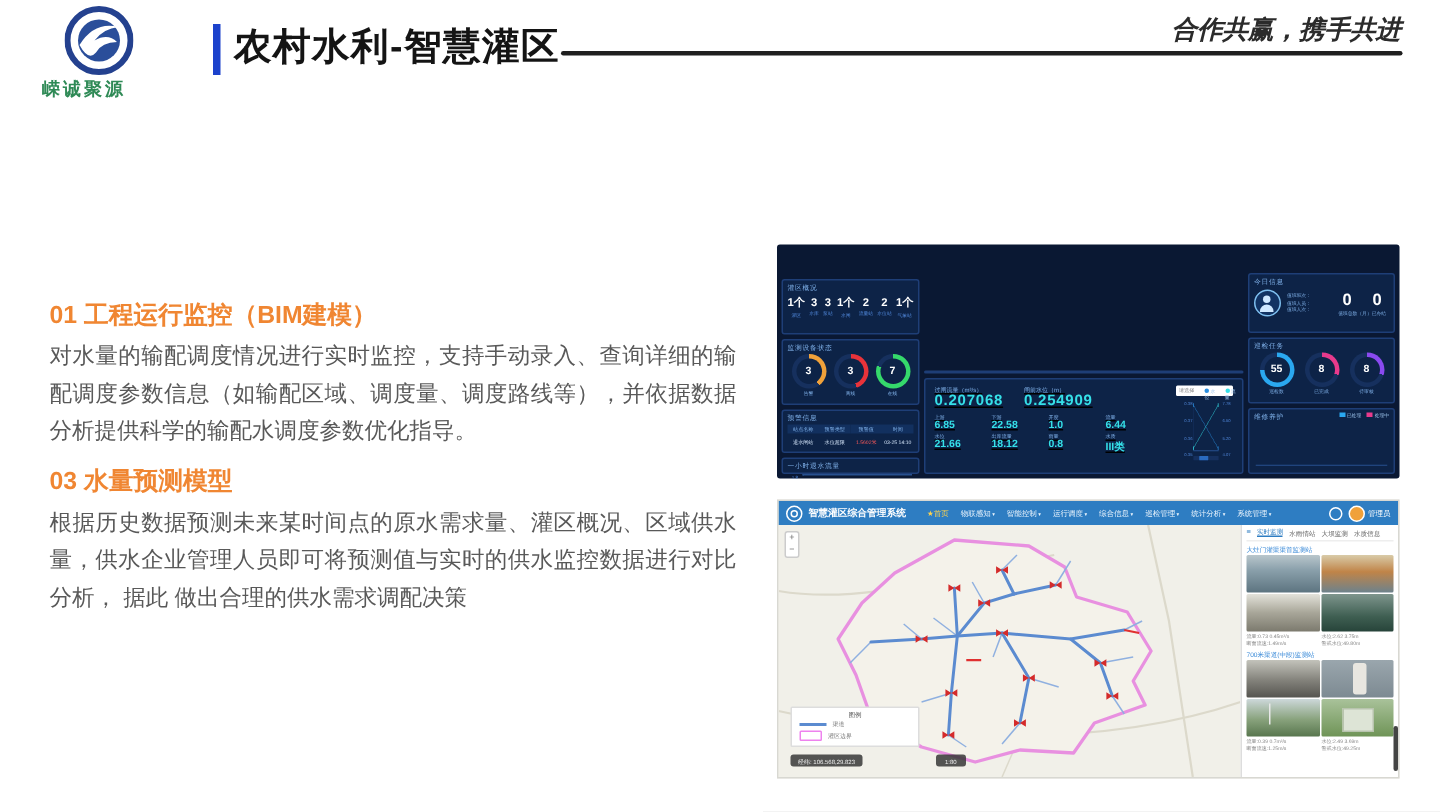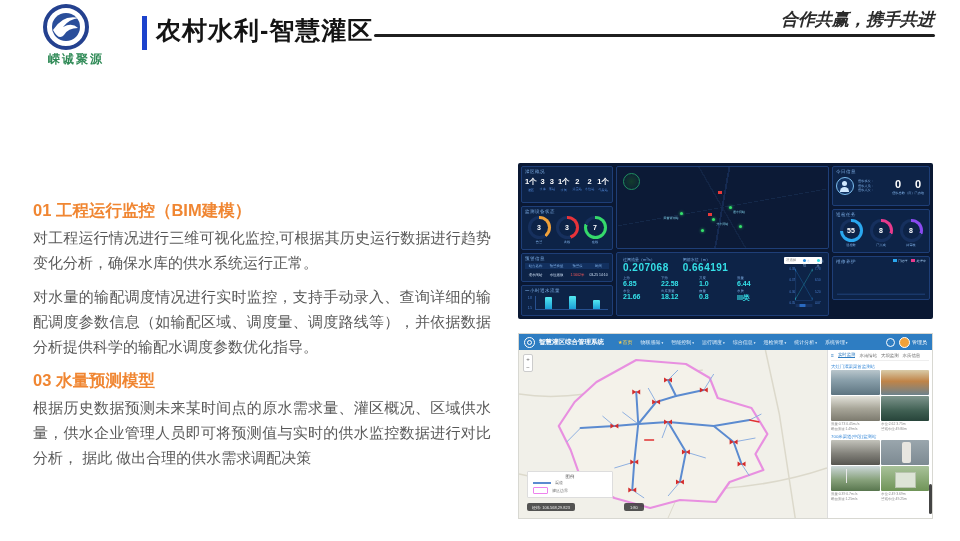--- a/index.html
+++ b/index.html
@@ -1,21 +1,21 @@
 <!DOCTYPE html>
 <html><head>
 <meta charset="utf-8">
 <style>
   html,body{margin:0;padding:0;background:#e9e9e9;}
   .slide{position:relative;width:960px;height:541px;background:#fff;overflow:hidden;
          font-family:"Liberation Sans","DejaVu Sans",sans-serif;}
   .abs{position:absolute;}
 
   
-  .logo{left:28px;top:4px;width:76px;text-align:right;}
+  .logo{left:28px;top:4px;width:76px;text-align:left;}
   .logo svg{display:block;margin:0 auto;}
   .logo-text{font-size:12px;font-weight:bold;color:#2f8a56;letter-spacing:2px;margin-top:1px;}
   .title-bar{left:142px;top:16px;width:5px;height:34px;background:#1c42cc;}
   .page-title{left:156px;top:14px;font-size:25px;font-weight:bold;color:#141414;letter-spacing:1px;}
   .slogan{right:26px;top:8px;font-size:17px;font-style:italic;font-weight:bold;color:#2b2b2b;}
   .hline{left:374px;top:34px;width:561px;height:3px;background:#1f1f1f;border-radius:2px;}
 
   
   .intro{left:33px;top:90px;width:897px;font-size:15.5px;font-weight:bold;color:#471414;
          line-height:25px;text-align:justify;letter-spacing:.4px;}
@@ -29,21 +29,21 @@
   .dash{left:518px;top:163px;width:415px;height:156px;background:#0a1833;display:flex;
         flex-direction:column;border-radius:2px;overflow:hidden;}
   .dash-header{height:17px;position:relative;background:linear-gradient(#10305e,#0a1833);
                flex:0 0 17px;}
   .dash-time{left:4px;top:3px;font-size:8px;font-weight:bold;color:#fff;letter-spacing:.5px;}
   .dash-date{left:46px;top:3px;font-size:3.5px;color:#8fb3d8;line-height:5px;}
   .dash-title{left:50%;top:2px;transform:translateX(-50%);width:168px;height:12px;line-height:12px;
               font-size:7px;color:#a8e4ff;text-align:center;border:1px solid #2f7fe0;
               background:#0b3f86;border-radius:2px;}
   .dash-weather{right:4px;top:2px;font-size:3.5px;color:#8fb3d8;line-height:4.6px;text-align:left;}
-  .dash-body{flex:1;display:flex;gap:3px;padding:3px;min-height:0;}
+  .dash-body{flex:1;display:flex;gap:3px;padding:3px;min-height:0;align-items:flex-end;}
   .dcol-l{width:92px;display:flex;flex-direction:column;gap:3px;}
   .dcol-c{flex:1;display:flex;flex-direction:column;gap:3px;min-width:0;}
   .dcol-r{width:98px;display:flex;flex-direction:column;gap:3px;}
   .dpanel{background:#0d2347;border:1px solid #1e3e77;border-radius:2px;position:relative;
           padding:2px 3px;box-sizing:border-box;}
   .dpanel-title{font-size:4.5px;color:#7fb0e8;letter-spacing:.5px;}
   .stat-row{display:flex;justify-content:space-between;margin-top:3px;}
   .stat{text-align:center;}
   .stat .v{display:block;font-size:7.5px;font-weight:bold;color:#fff;}
   .stat .l{display:block;font-size:3.2px;color:#4f86d8;margin-top:1px;}
@@ -70,21 +70,21 @@
         min-height:0;overflow:hidden;
         background-image:linear-gradient(100deg,transparent 49.5%,#152a52 49.5%,#152a52 50.3%,transparent 50.3%),
                          linear-gradient(170deg,transparent 49.6%,#142849 49.6%,#142849 50.2%,transparent 50.2%),
                          linear-gradient(60deg,transparent 49.6%,#122444 49.6%,#122444 50.2%,transparent 50.2%);}
   .radar{position:absolute;left:3%;top:8%;width:15px;height:15px;border-radius:50%;
          border:1px solid #1f8f5f;background:radial-gradient(#123d2d,#0c1a36);}
   .gdot{position:absolute;width:3px;height:3px;background:#35e06b;border-radius:50%;
         box-shadow:0 0 3px #35e06b;}
   .rmark{position:absolute;width:4px;height:2.5px;background:#e83a3a;}
   .dmap-label{position:absolute;font-size:3px;color:#7fd0e8;white-space:nowrap;}
-  .gate{height:64px;flex:0 0 64px;display:flex;padding-top:4px;}
+  .gate{height:64px;flex:0 0 64px;display:flex;padding-top:4px;text-decoration:underline;}
   .gate-left{width:152px;padding-left:3px;}
   .gate-big{display:flex;gap:14px;}
   .gate-big .lbl{font-size:4px;color:#7fb0e8;}
   .gate-big .val{font-size:10px;font-weight:bold;color:#35e0e8;letter-spacing:.5px;}
   .gate-grid{display:grid;grid-template-columns:repeat(4,1fr);margin-top:3px;row-gap:2px;}
   .gate-cell .lbl{font-size:3.4px;color:#7fb0e8;}
   .gate-cell .val{font-size:7px;font-weight:bold;color:#35e0e8;}
   .gate-right{flex:1;position:relative;}
   .gate-select{position:absolute;right:3px;top:0px;width:34px;height:7px;background:#fff;
                border-radius:1px;font-size:3.4px;color:#888;line-height:7px;padding:0 2px;}
@@ -179,21 +179,20 @@
     <div class="logo-text">嵘诚聚源</div>
   </div>
   <div class="abs title-bar"></div>
   <div class="abs slogan">合作共赢，携手共进</div>
   <div class="abs page-title">农村水利-智慧灌区</div>
   <div class="abs hline"></div>
 
 
   <div class="abs sections">
     <h3 class="sec-title"><span>01</span> <span>工程运行监控（BIM建模）</span></h3>
-    <p class="sec-body">对工程运行情况进行三维可视化监控,可根据其历史运行数据进行趋势变化分析，确保水库的供水系统运行正常。</p>
     <p class="sec-body">对水量的输配调度情况进行实时监控，支持手动录入、查询详细的输配调度参数信息（如输配区域、调度量、调度路线等），并依据数据分析提供科学的输配水调度参数优化指导。</p>
     <h3 class="sec-title"><span>03</span> <span>水量预测模型</span></h3>
     <p class="sec-body">根据历史数据预测未来某时间点的原水需求量、灌区概况、区域供水量，供水企业管理人员即可将预测值与实时的供水监控数据进行对比分析， 据此 做出合理的供水需求调配决策</p>
   </div>
 
   <div class="abs dash">
     <div class="dash-body">
       <div class="dcol-l">
         <div class="dpanel" style="height:37px;flex:0 0 37px;">
           <div class="dpanel-title">灌区概况</div>
@@ -298,21 +297,21 @@
         </div>
         <div class="dpanel gate">
           <div class="gate-left">
             <div class="gate-big">
               <div>
                 <div class="lbl">过闸流量（m³/s）</div>
                 <div class="val">0.207068</div>
               </div>
               <div>
                 <div class="lbl">闸前水位（m）</div>
-                <div class="val">0.664191</div>
+                <div class="val">0.254909</div>
               </div>
             </div>
             <div class="gate-grid" id="gate-grid">
                 <div class="gate-cell">
                   <div class="lbl">上游</div>
                   <div class="val">6.85</div>
                 </div>
                 <div class="gate-cell">
                   <div class="lbl">下游</div>
                   <div class="val">22.58</div>

